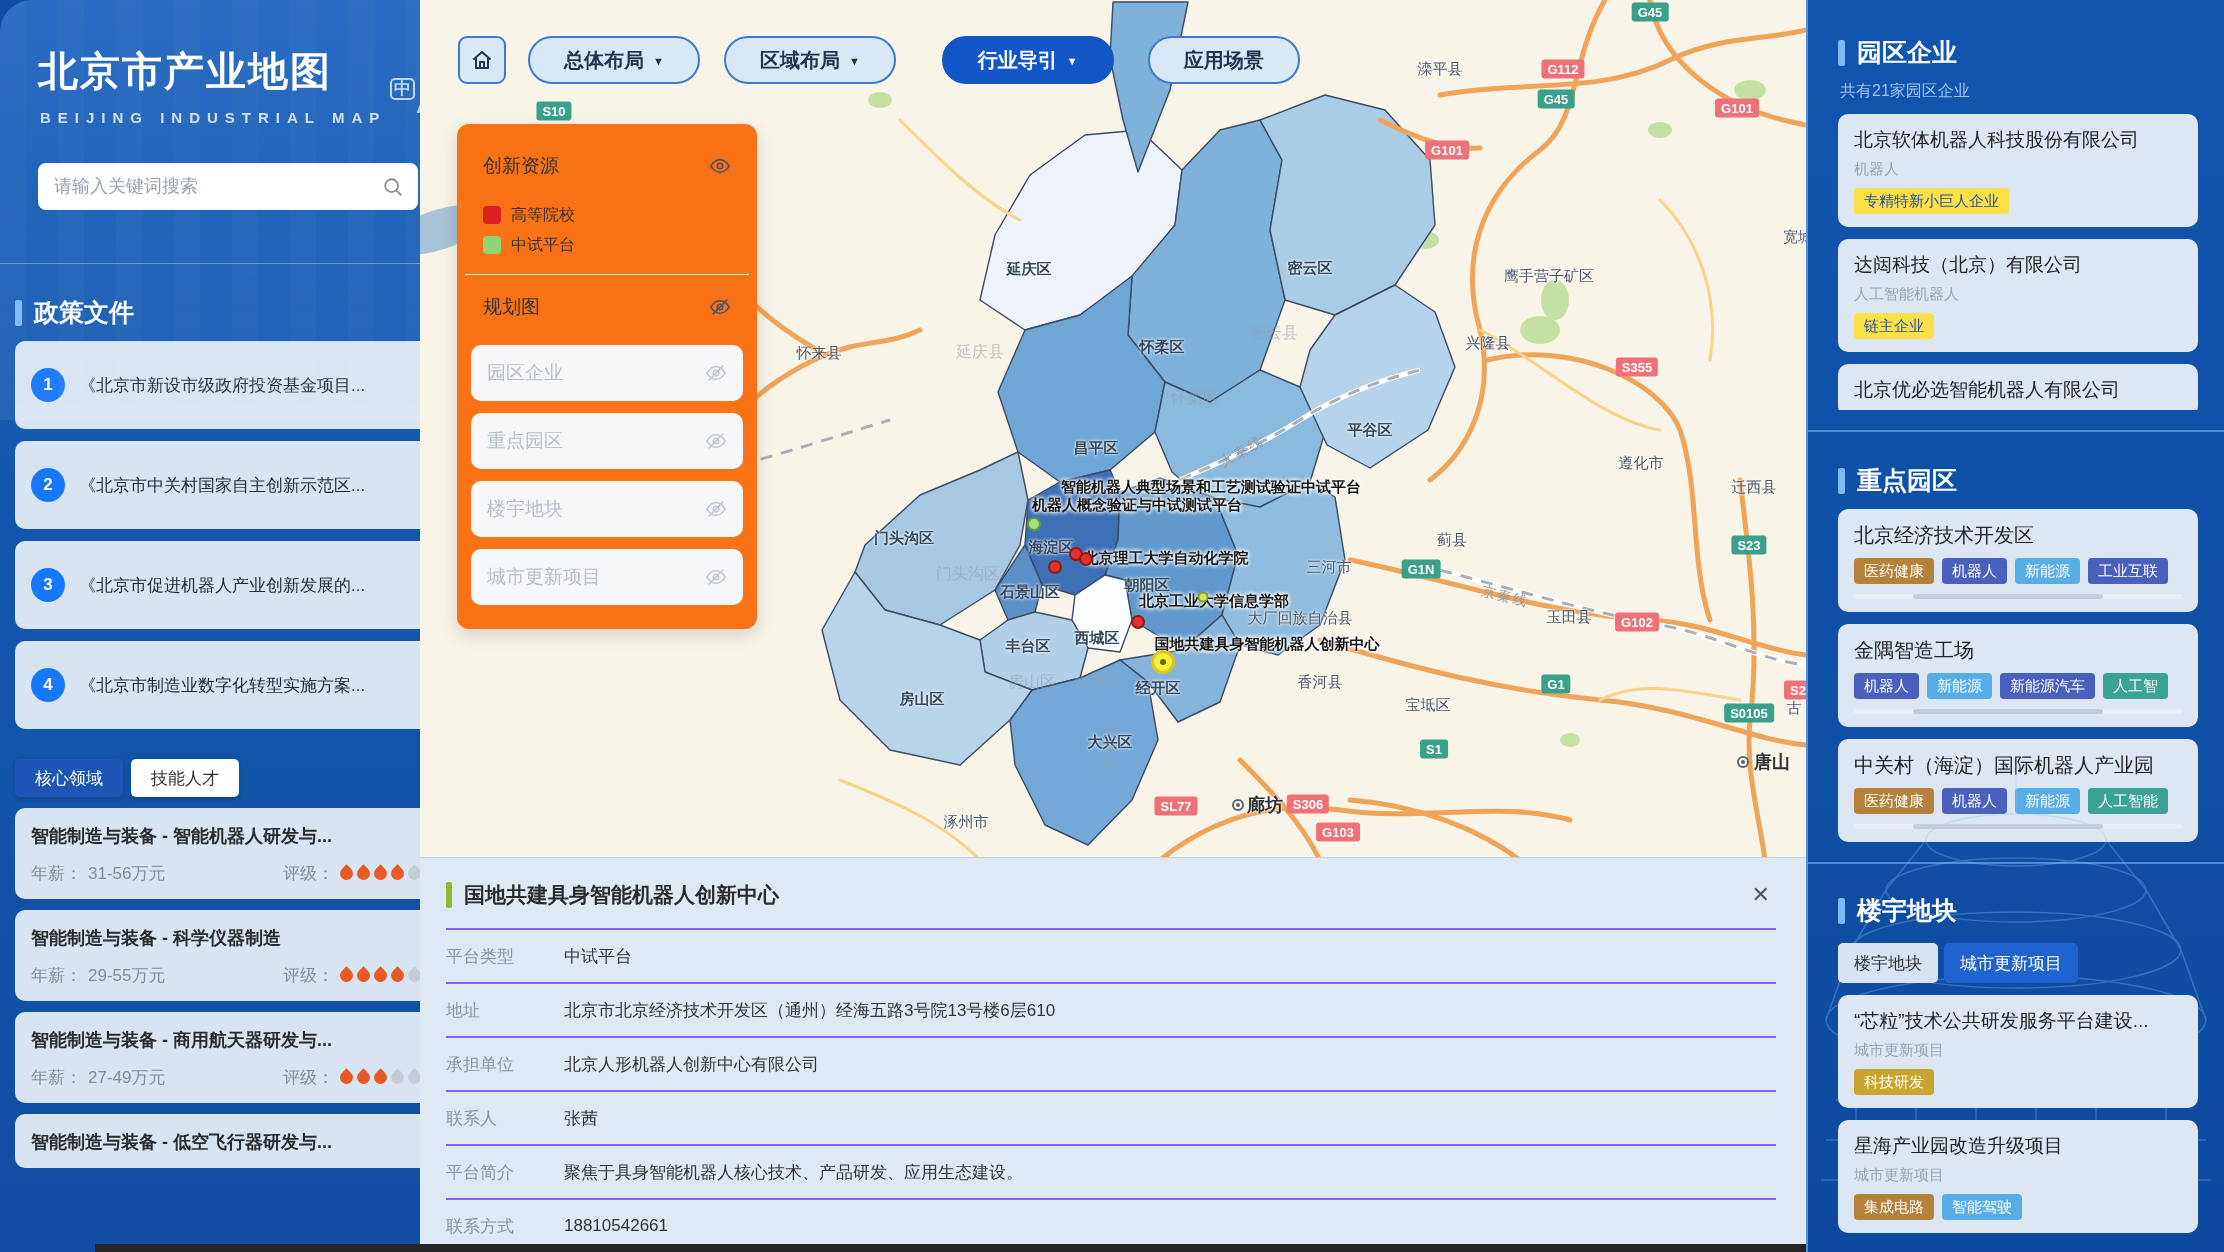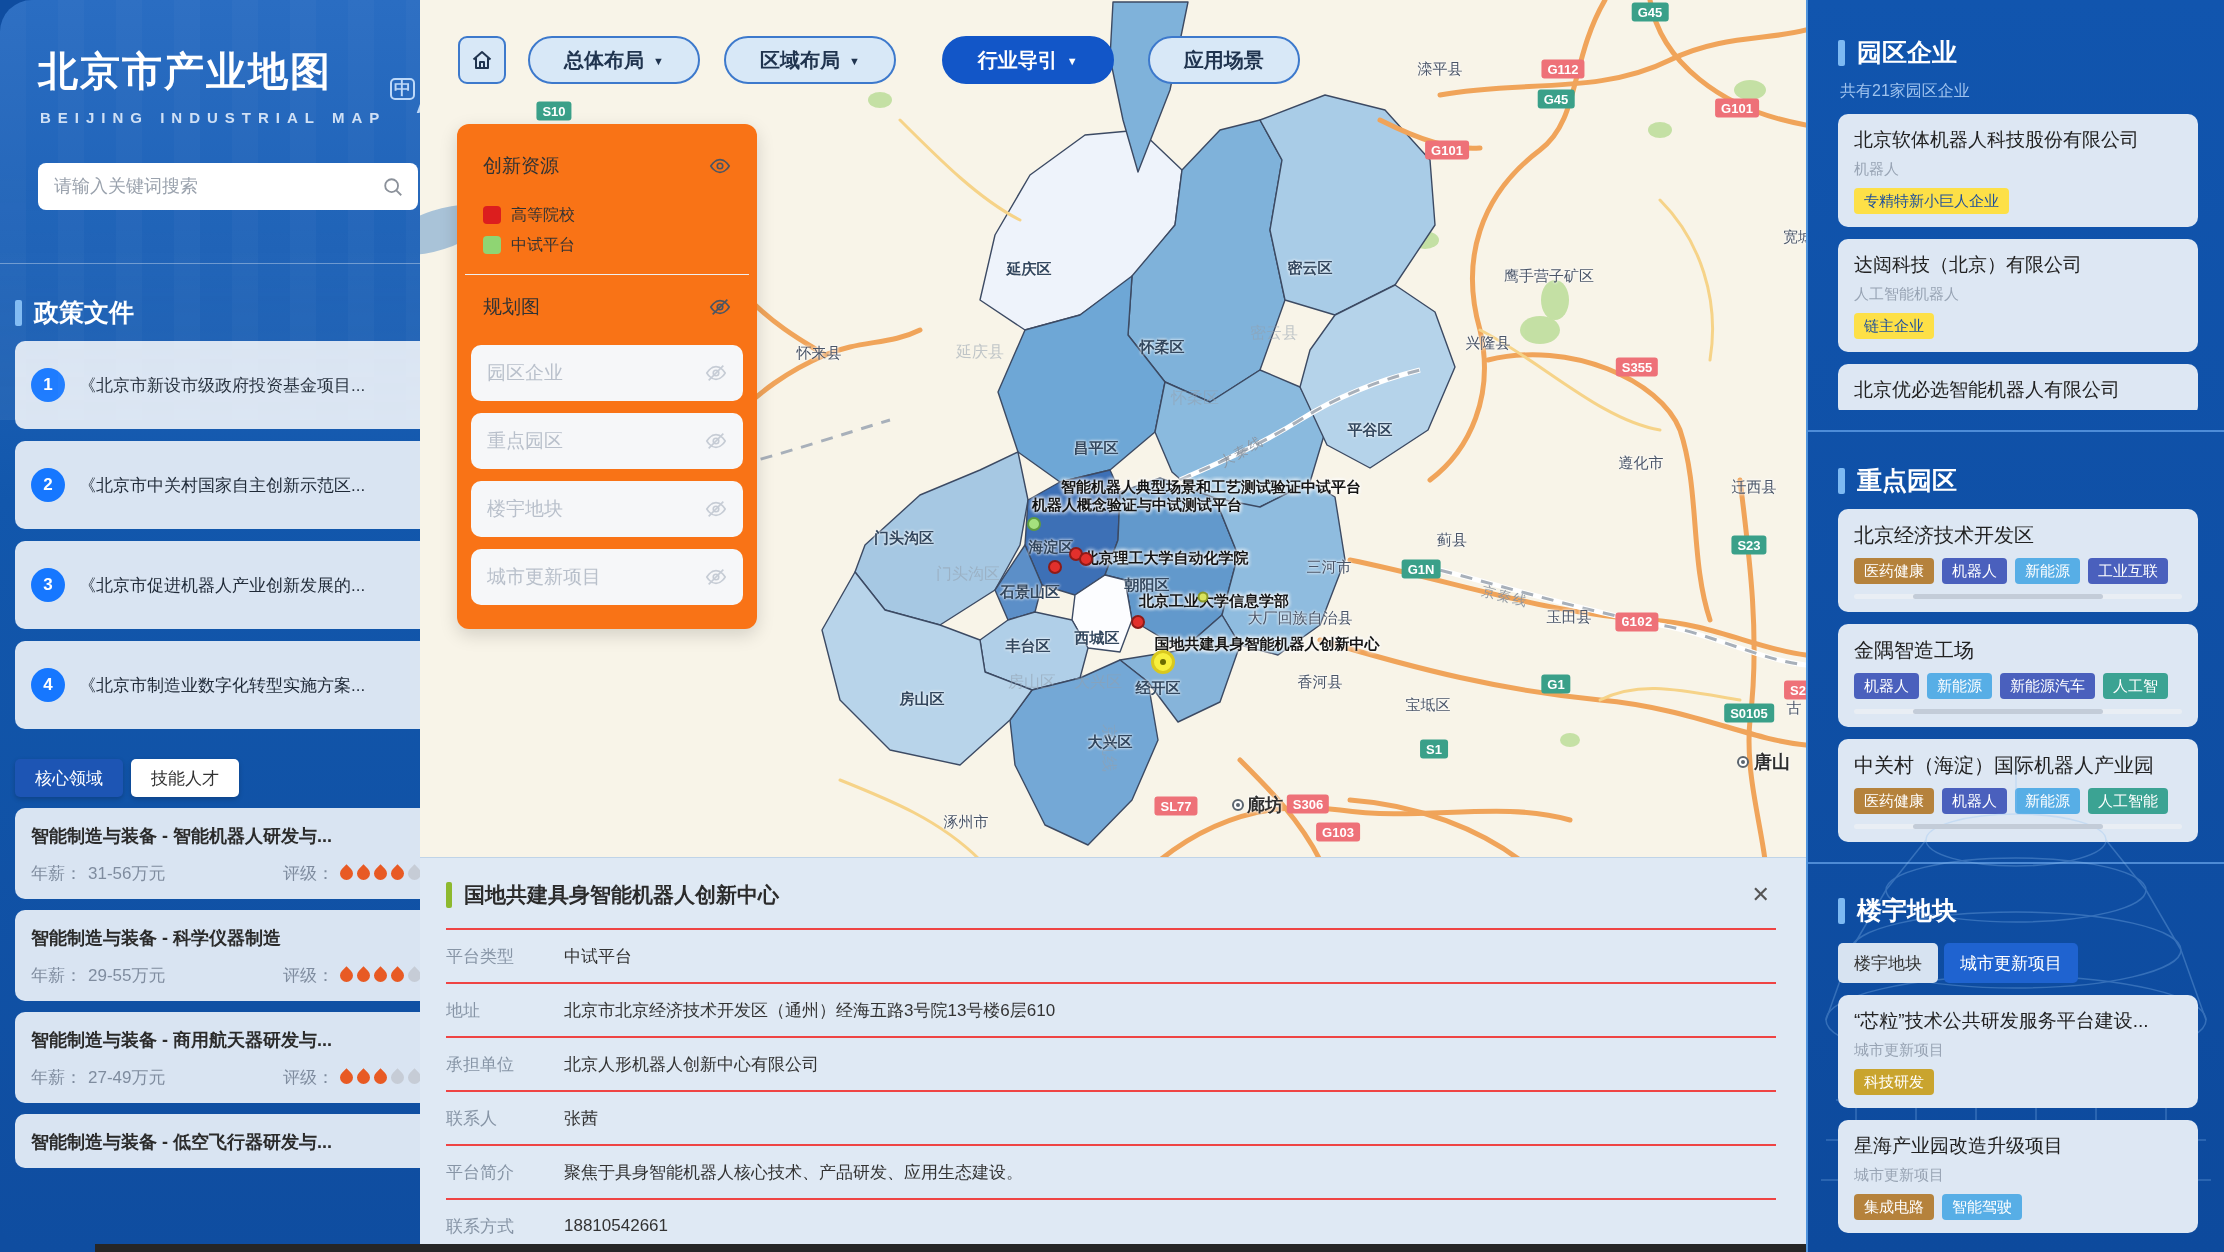--- a/index.html
+++ b/index.html
@@ -85,21 +85,21 @@
   .legend-row{display:flex;align-items:center;gap:10px;height:30px;font-size:16px;color:#333;}
   .legend-row .sw{width:18px;height:18px;border-radius:4px;}
 
   
   #detail-panel{position:absolute;left:0;top:857px;width:1386px;height:395px;background:#dfe9f4;z-index:20;
     padding:18px 30px 0 26px;box-sizing:border-box;border-top:1px solid #c0d4e8;}
   .dp-head{display:flex;align-items:center;gap:12px;height:38px;}
   .dp-bar{width:6px;height:26px;background:#8db92e;border-radius:2px;}
   .dp-title{font-size:21px;font-weight:600;color:#2b2b2b;flex:1;}
   .dp-close{font-size:22px;color:#555;cursor:pointer;padding:0 6px;}
-  .dp-row{display:flex;align-items:center;height:52px;border-top:2px solid #ef4444;font-size:17px;}
+  .dp-row{display:flex;align-items:center;height:52px;border-top:2px solid #8b5cf6;font-size:17px;}
   .dp-row .lab{width:118px;color:#8795a6;flex:none;}
   .dp-row .val{color:#333;}
 
   
   #right-sidebar{position:absolute;left:1806px;top:0;width:418px;height:1252px;
     background:linear-gradient(180deg,#1155ae 0%,#0d4a9d 100%);border-left:2px solid #4f93dd;box-sizing:border-box;
     padding:0 26px 0 30px;overflow:hidden;}
   #right-sidebar .temple{position:absolute;left:8px;top:760px;width:400px;height:480px;opacity:.30;pointer-events:none;}
   .rs-count{color:#9fc3ee;font-size:16px;margin:12px 0 0 2px;}
   .info-card{margin-top:12px;background:#dde7f3;border-radius:10px;padding:13px 16px;box-sizing:border-box;cursor:pointer;}
@@ -341,21 +341,21 @@
       <div class="mlbl platform" style="left: 847px; top: 644px; transform: translate(-50%, -50%);">国地共建具身智能机器人创新中心</div>
       <div class="mbadge green" style="left: 134px; top: 111px;">S10</div>
       <div class="mbadge green" style="left: 1230px; top: 12px;">G45</div>
       <div class="mbadge pink" style="left: 1143px; top: 69px;">G112</div>
       <div class="mbadge green" style="left: 1136px; top: 99px;">G45</div>
       <div class="mbadge pink" style="left: 1317px; top: 108px;">G101</div>
       <div class="mbadge pink" style="left: 1027px; top: 150px;">G101</div>
       <div class="mbadge pink" style="left: 1217px; top: 367px;">S355</div>
       <div class="mbadge green" style="left: 1329px; top: 545px;">S23</div>
       <div class="mbadge green" style="left: 1001px; top: 569px;">G1N</div>
-      <div class="mbadge pink" style="left: 1217px; top: 622px; font-family: Liberation Mono, monospace;">G102</div>
+      <div class="mbadge pink" style="left: 1217px; top: 622px;">G102</div>
       <div class="mbadge green" style="left: 1136px; top: 684px;">G1</div>
       <div class="mbadge pink" style="left: 1378px; top: 690px;">S2</div>
       <div class="mbadge green" style="left: 1014px; top: 749px;">S1</div>
       <div class="mbadge green" style="left: 1329px; top: 713px;">S0105</div>
       <div class="mbadge pink" style="left: 756px; top: 806px;">SL77</div>
       <div class="mbadge pink" style="left: 888px; top: 804px;">S306</div>
       <div class="mbadge pink" style="left: 918px; top: 832px;">G103</div>
       <div class="mk univ" style="left: 635px; top: 567px;"></div>
       <div class="mk univ" style="left: 656px; top: 554px;"></div>
       <div class="mk univ" style="left: 666px; top: 559px;"></div>

